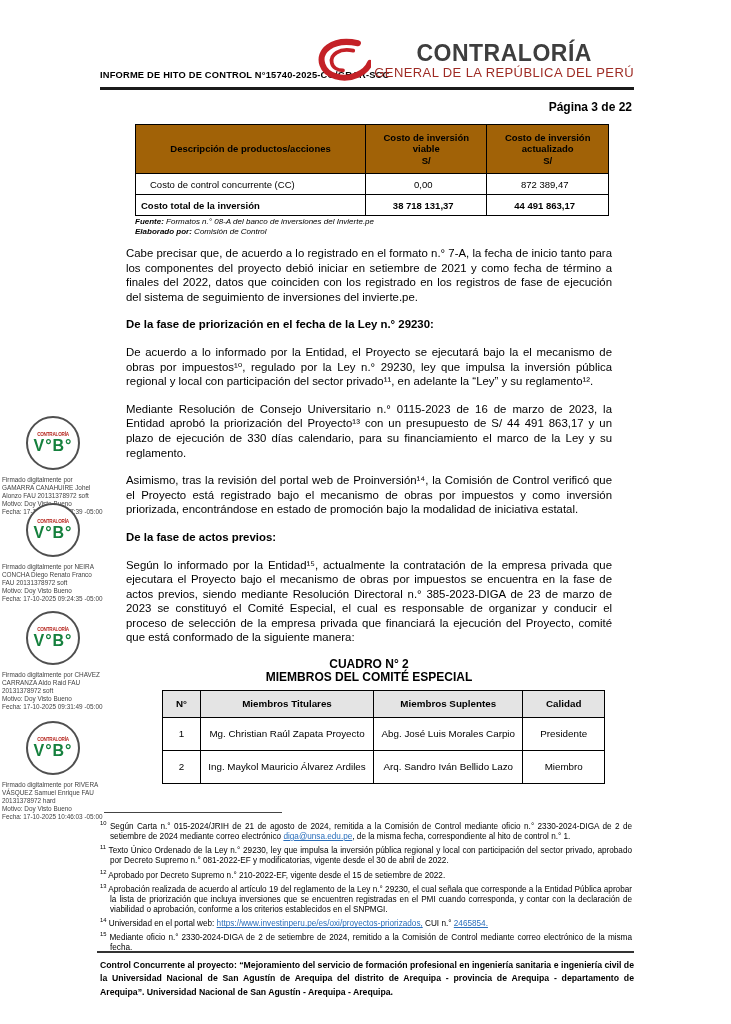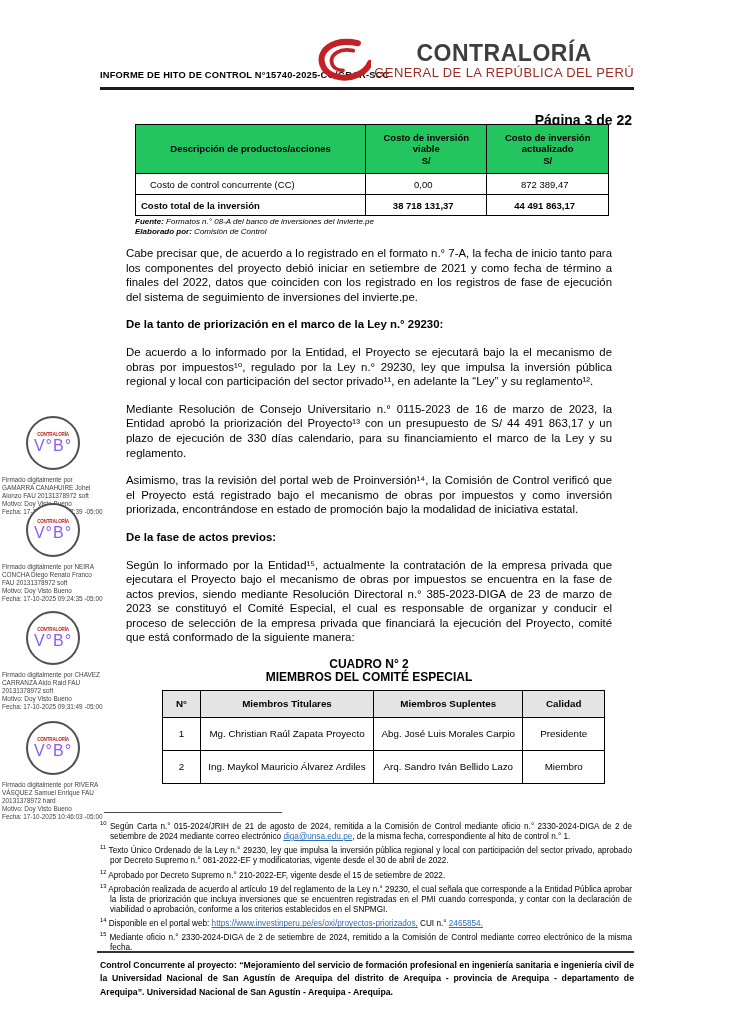--- a/index.html
+++ b/index.html
@@ -6,27 +6,27 @@
   .page{position:relative;width:731px;height:1024px;background:#fff;overflow:hidden;
         font-family:"Liberation Sans","DejaVu Sans",sans-serif;color:#000;}
 
   
   .hdr-title{position:absolute;left:100px;top:70px;font-size:9.3px;font-weight:bold;letter-spacing:.2px;text-align:right;}
   .logo{position:absolute;top:36px;right:97px;display:flex;align-items:center;gap:3px;}
   .logo-text{display:flex;flex-direction:column;align-items:center;}
   .logo-main{font-size:23px;font-weight:bold;color:#3e3e3e;letter-spacing:.5px;line-height:24px;}
   .logo-sub{font-size:13px;font-weight:normal;color:#9e2b24;letter-spacing:.4px;margin-top:0px;}
   .hdr-rule{position:absolute;left:100px;right:97px;top:87px;height:2.5px;background:#1b1b1b;}
-  .page-label{position:absolute;right:99px;top:100px;font-size:14px;font-weight:bold;margin-top:12px;}
+  .page-label{position:absolute;right:99px;top:100px;font-size:12px;font-weight:bold;}
 
   
   table{border-collapse:collapse;}
   .cost-table{position:absolute;left:135px;top:124px;width:474px;font-size:9.5px;}
   .cost-table th,.cost-table td{border:1px solid #000;}
-  .cost-table th{background:#22c55e;font-weight:bold;text-align:center;vertical-align:middle;
+  .cost-table th{background:#a16207;font-weight:bold;text-align:center;vertical-align:middle;
                  white-space:pre-line;height:46px;line-height:11.5px;}
   .cost-table .c-desc{width:232px;}
   .cost-table .c-num{width:121px;}
   .cost-table td{height:18px;vertical-align:middle;}
   .cost-table td.d1{padding-left:14px;}
   .cost-table td.n{text-align:center;padding-right:7px;}
   .cost-table tr.total td{font-weight:bold;}
   .cost-table tr.total td:first-child{padding-left:5px;}
   .src{position:absolute;left:135px;top:217px;font-size:8px;line-height:9.6px;font-style:italic;}
   .src .b{font-weight:bold;}
@@ -58,21 +58,21 @@
   .footer-rule{position:absolute;left:97px;right:97px;top:951px;height:1.5px;background:#333;}
   .footer{position:absolute;left:100px;top:959px;width:534px;font-size:8.7px;line-height:13.4px;
           font-weight:bold;text-align:justify;}
 
   
   .stamp{position:absolute;left:2px;width:102px;}
   .stamp-circle{width:50px;height:50px;border:2.2px solid #4f4f4f;border-radius:50%;
                 margin:0 auto 6px auto;display:flex;flex-direction:column;align-items:center;
                 justify-content:center;background:#fff;}
   .stamp-logo{font-size:4.6px;font-weight:bold;color:#b5251d;letter-spacing:-.2px;line-height:5px;}
-  .stamp-vb{font-size:16px;font-weight:normal;color:#8b5cf6;letter-spacing:1px;line-height:17px;}
+  .stamp-vb{font-size:16px;font-weight:bold;color:#15803d;letter-spacing:1px;line-height:17px;}
   .stamp-text{font-size:6.4px;line-height:7.9px;color:#3f3f3f;text-align:left;}
   .s1{top:416px;} .s2{top:503px;} .s3{top:611px;} .s4{top:721px;}
 </style>
 </head>
 <body>
 
 <div class="page">
 
   <div class="hdr-title">INFORME DE HITO DE CONTROL N°15740-2025-CG/GRAR-SCC</div>
 
@@ -116,21 +116,21 @@
     </tbody>
   </table>
 
   <div class="src">
     <div><span class="b">Fuente:</span><span> Formatos n.° 08-A del banco de inversiones del Invierte.pe</span></div>
     <div><span class="b">Elaborado por:</span><span> Comisión de Control</span></div>
   </div>
 
   <div class="main">
     <p>Cabe precisar que, de acuerdo a lo registrado en el formato n.° 7-A, la fecha de inicio tanto para los componentes del proyecto debió iniciar en setiembre de 2021 y como fecha de término a finales del 2022, datos que coinciden con los registrado en los registros de fase de ejecución del sistema de seguimiento de inversiones del invierte.pe.</p>
-    <p class="h">De la tanto de priorización en el marco de la Ley n.° 29230:</p>
+    <p class="h">De la fase de priorización en el fecha de la Ley n.° 29230:</p>
     <p>De acuerdo a lo informado por la Entidad, el Proyecto se ejecutará bajo la el mecanismo de obras por impuestos¹⁰, regulado por la Ley n.° 29230, ley que impulsa la inversión pública regional y local con participación del sector privado¹¹, en adelante la “Ley” y su reglamento¹².</p>
     <p>Mediante Resolución de Consejo Universitario n.° 0115-2023 de 16 de marzo de 2023, la Entidad aprobó la priorización del Proyecto¹³ con un presupuesto de S/ 44 491 863,17 y un plazo de ejecución de 330 días calendario, para su financiamiento el marco de la Ley y su reglamento.</p>
     <p>Asimismo, tras la revisión del portal web de Proinversión¹⁴, la Comisión de Control verificó que el Proyecto está registrado bajo el mecanismo de obras por impuestos y como inversión priorizada, encontrándose en estado de promoción bajo la modalidad de iniciativa estatal.</p>
     <p class="h">De la fase de actos previos:</p>
     <p>Según lo informado por la Entidad¹⁵, actualmente la contratación de la empresa privada que ejecutara el Proyecto bajo el mecanismo de obras por impuestos se encuentra en la fase de actos previos, siendo mediante Resolución Directoral n.° 385-2023-DIGA de 23 de marzo de 2023 se constituyó el Comité Especial, el cual es responsable de organizar y conducir el proceso de selección de la empresa privada que financiará la ejecución del Proyecto, comité que está conformado de la siguiente manera:</p>
 
     <div class="cuadro-title">
       <div>CUADRO N° 2</div>
       <div>MIEMBROS DEL COMITÉ ESPECIAL</div>
     </div>
@@ -160,21 +160,21 @@
       </tbody>
     </table>
   </div>
 
   <div class="fn-sep"></div>
   <ol class="footnotes">
     <li><sup>10</sup> <span>Según Carta n.° 015-2024/JRIH de 21 de agosto de 2024, remitida a la Comisión de Control mediante oficio n.° 2330-2024-DIGA de 2 de setiembre de 2024 mediante correo electrónico </span><span class="lnk">diga@unsa.edu.pe</span><span>, de la misma fecha, correspondiente al hito de control n.° 1.</span></li>
     <li><sup>11</sup> <span>Texto Único Ordenado de la Ley n.° 29230, ley que impulsa la inversión pública regional y local con participación del sector privado, aprobado por Decreto Supremo n.° 081-2022-EF y modificatorias, vigente desde el 30 de abril de 2022.</span></li>
     <li><sup>12</sup> <span>Aprobado por Decreto Supremo n.° 210-2022-EF, vigente desde el 15 de setiembre de 2022.</span></li>
     <li><sup>13</sup> <span>Aprobación realizada de acuerdo al artículo 19 del reglamento de la Ley n.° 29230, el cual señala que corresponde a la Entidad Pública aprobar la lista de priorización que incluya inversiones que se encuentren registradas en el PMI cuando corresponda, y contar con la declaración de viabilidad o aprobación, conforme a los criterios establecidos en el SNPMGI.</span></li>
-    <li><sup>14</sup> <span>Disponible en el portal web: </span><span class="lnk">https://www.investinperu.pe/es/oxi/proyectos-priorizados,</span><span> CUI n.° </span><span class="lnk">2465854.</span></li>
+    <li><sup>14</sup> <span>Universidad en el portal web: </span><span class="lnk">https://www.investinperu.pe/es/oxi/proyectos-priorizados,</span><span> CUI n.° </span><span class="lnk">2465854.</span></li>
     <li><sup>15</sup> <span>Mediante oficio n.° 2330-2024-DIGA de 2 de setiembre de 2024, remitido a la Comisión de Control mediante correo electrónico de la misma fecha.</span></li>
   </ol>
 
   <div class="footer-rule"></div>
   <div class="footer">Control Concurrente al proyecto: “Mejoramiento del servicio de formación profesional en ingeniería sanitaria e ingeniería civil de la Universidad Nacional de San Agustín de Arequipa del distrito de Arequipa - provincia de Arequipa - departamento de Arequipa”. Universidad Nacional de San Agustín - Arequipa - Arequipa.</div>
 
   <div class="stamp s1">
     <div class="stamp-circle">
       <div class="stamp-logo">CONTRALORÍA</div>
       <div class="stamp-vb">V°B°</div>

